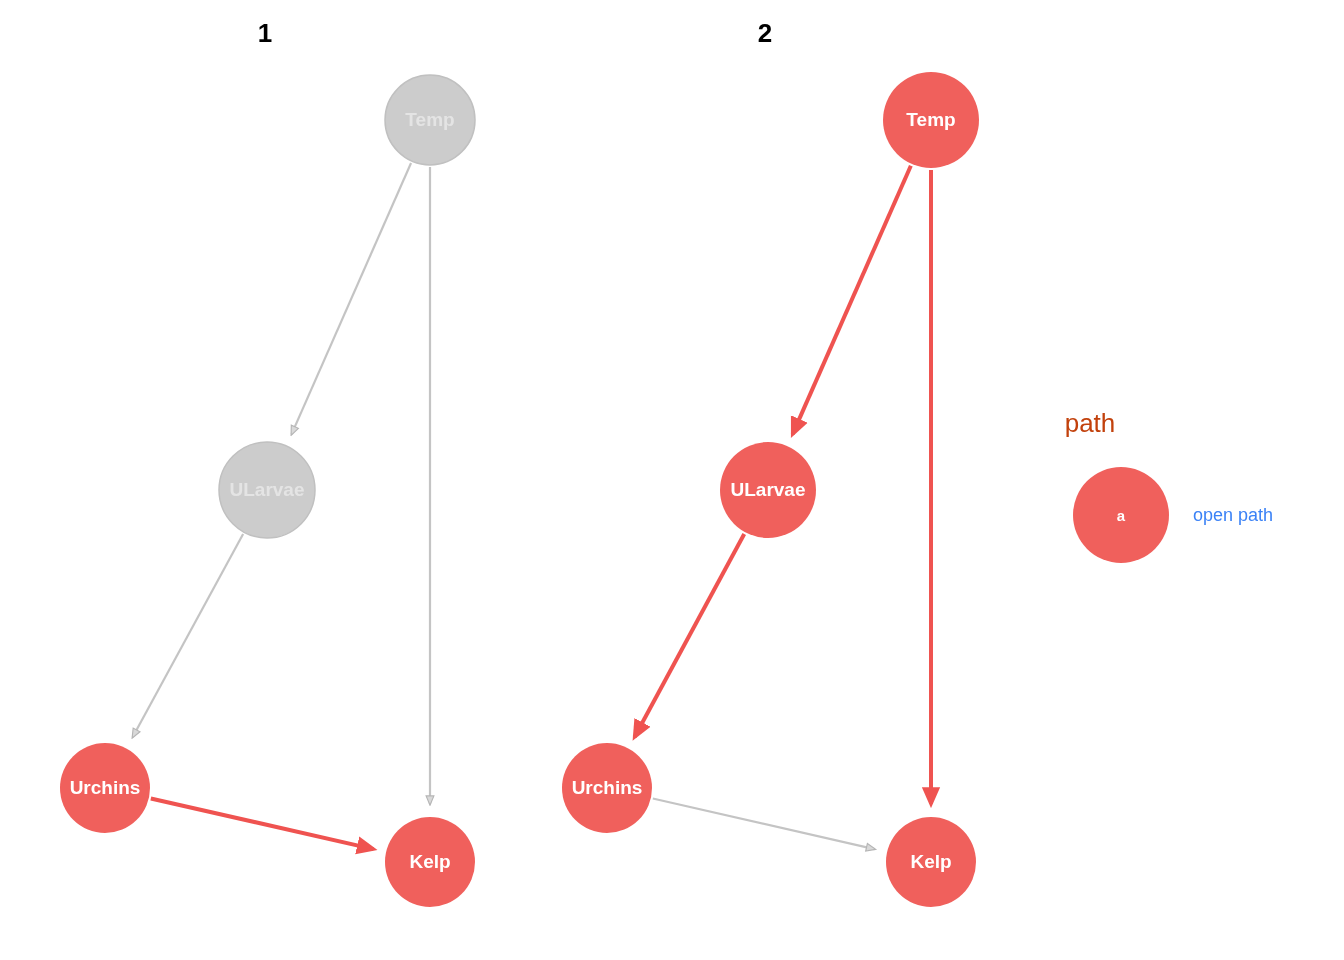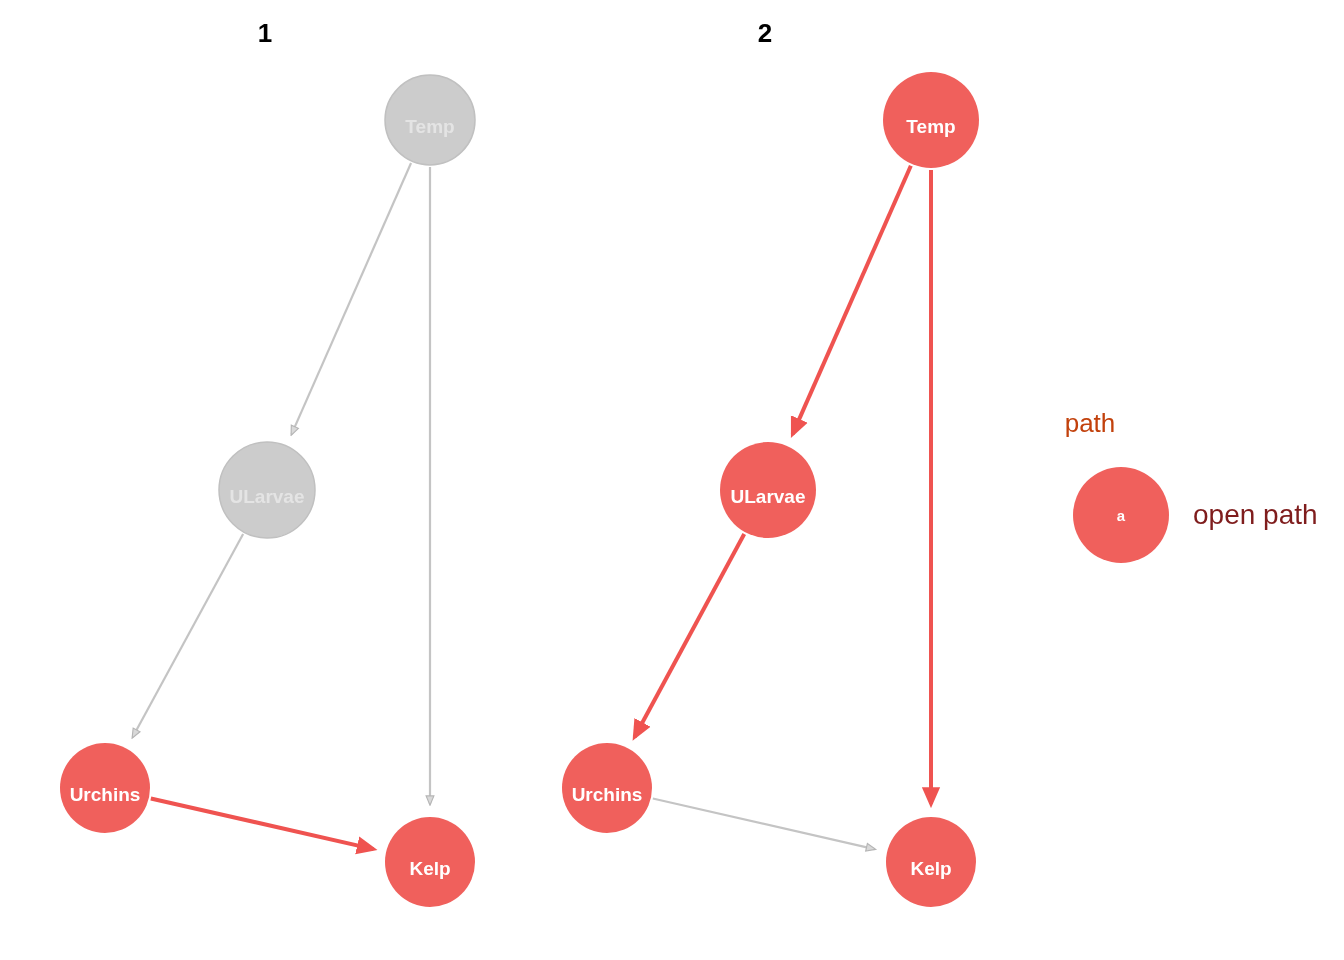--- a/index.html
+++ b/index.html
@@ -39,21 +39,20 @@
   }
   .node-label {
     position: absolute;
     transform: translate(-50%, -50%);
     font-size: 19px;
     font-weight: bold;
     color: #ffffff;
     white-space: nowrap;
     pointer-events: none;
     text-align: center;
-    margin-top: 7px;
   }
   .node-label.dim {
     color: #e4e4e4;
   }
   .legend-title {
     position: absolute;
     transform: translate(-50%, -50%);
     font-size: 26px;
     color: #c2410c;
     white-space: nowrap;
@@ -63,22 +62,22 @@
     position: absolute;
     transform: translate(-50%, -50%);
     font-size: 15px;
     font-weight: bold;
     color: #ffffff;
     white-space: nowrap;
   }
   .legend-text {
     position: absolute;
     transform: translate(0, -50%);
-    font-size: 28px;
-    color: #7f1d1d;
+    font-size: 18px;
+    color: #3b82f6;
     white-space: nowrap;
     font-weight: normal;
   }
 </style>
 </head>
 <body>
 
 <div id="stage">
   <svg class="graph-svg" viewBox="0 0 1344 960" xmlns="http://www.w3.org/2000/svg">
     <defs>

